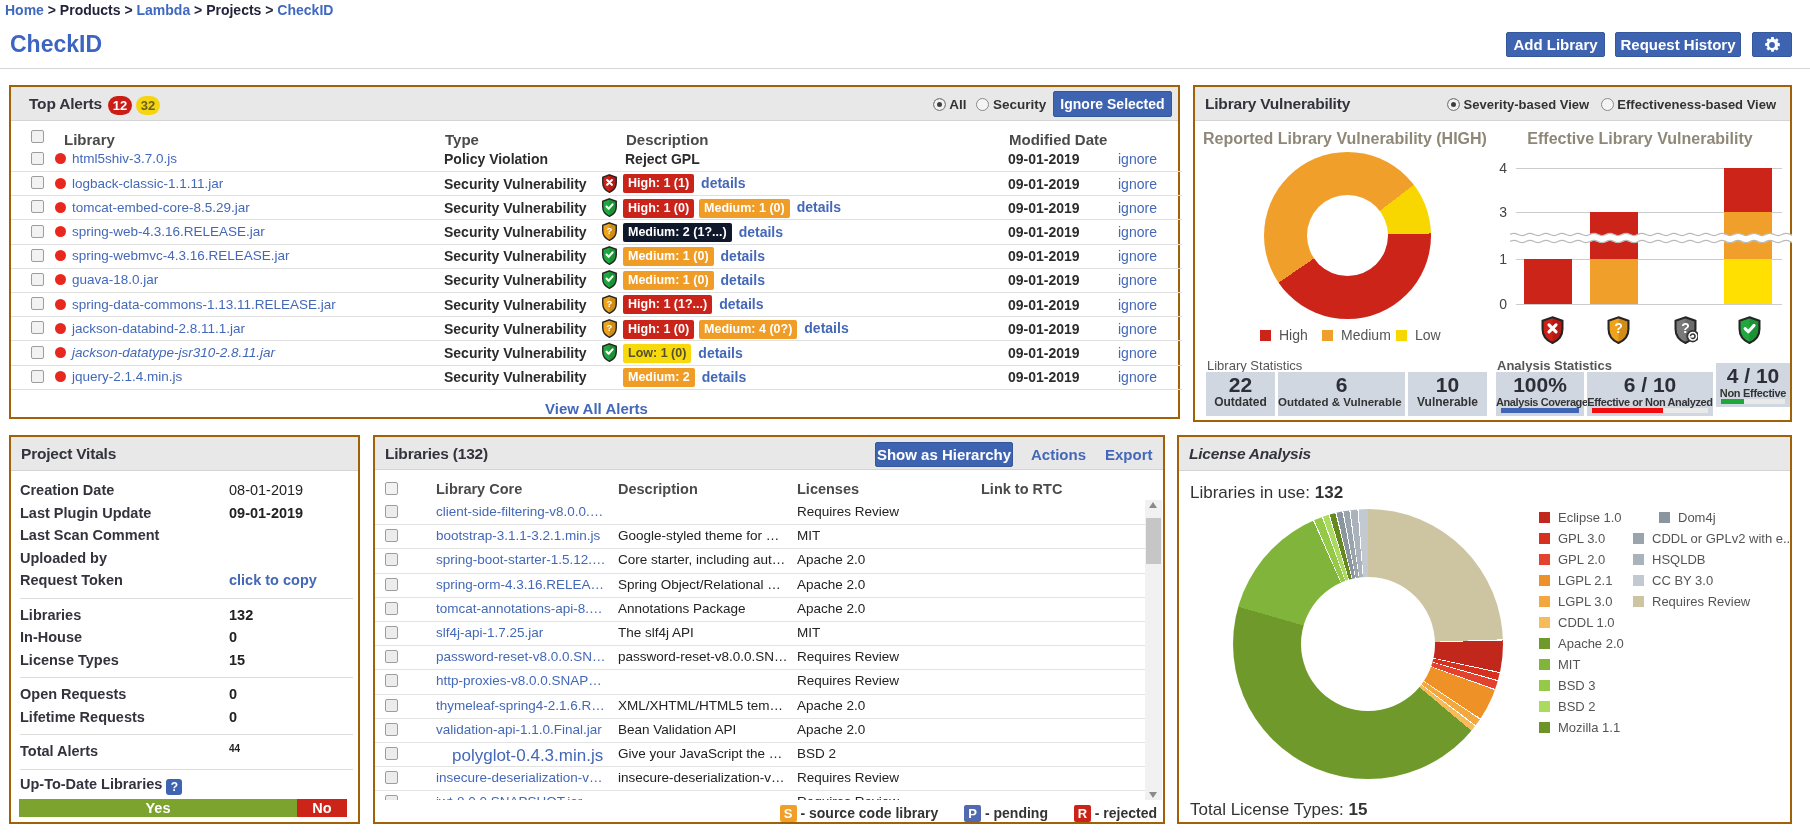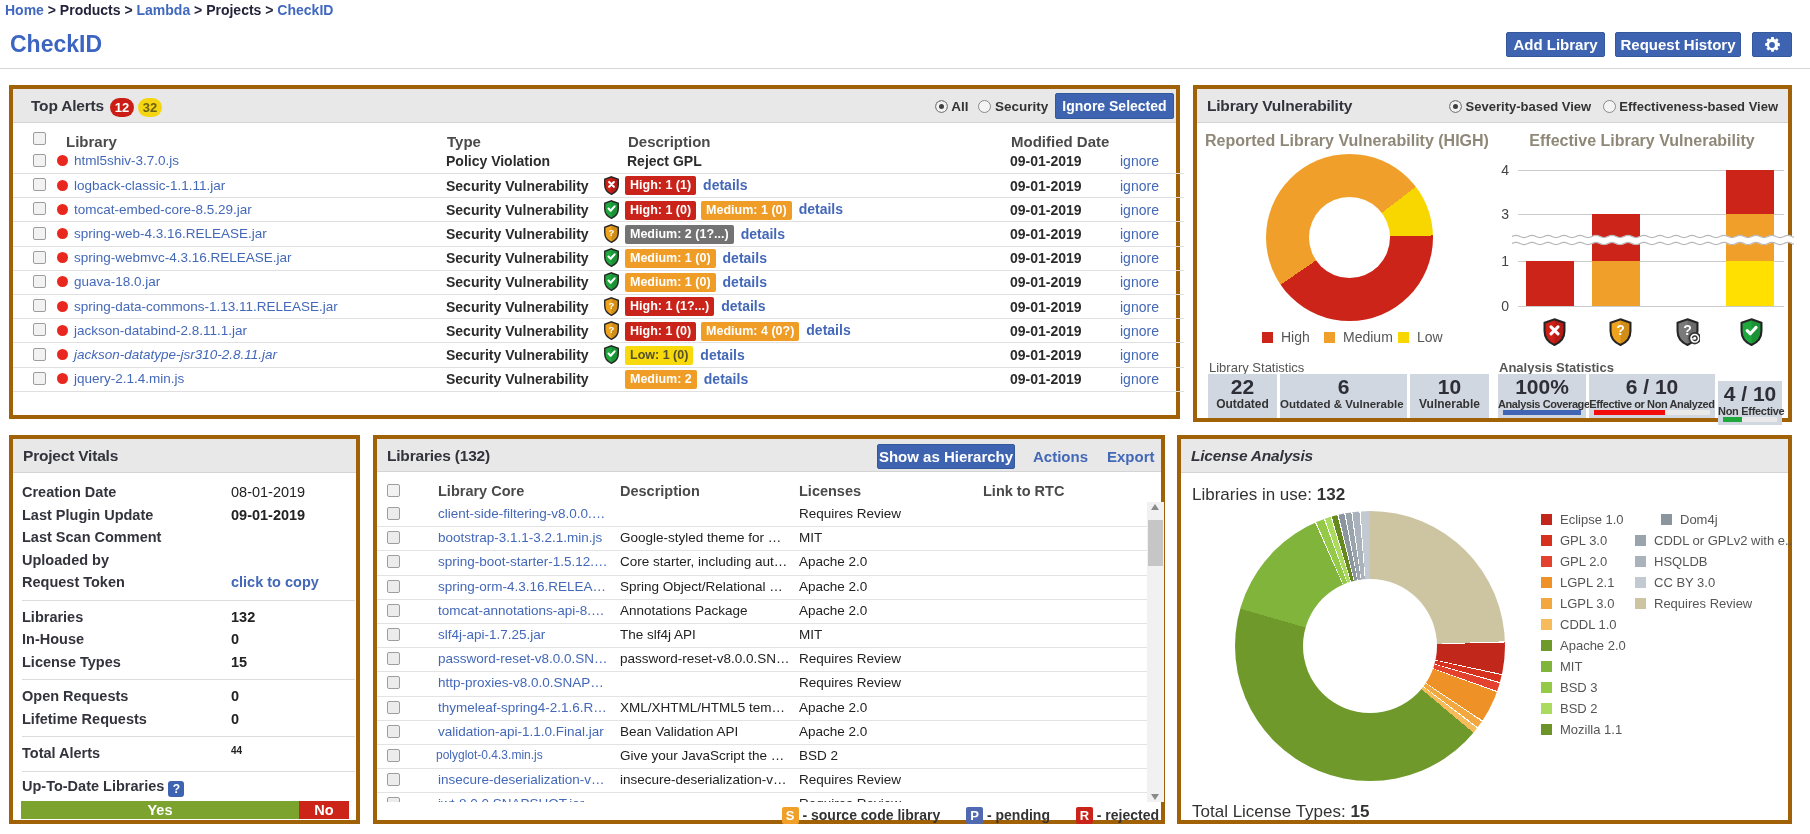--- a/index.html
+++ b/index.html
@@ -1,16 +1,16 @@
 <!DOCTYPE html>
 <html><head><meta charset="utf-8"><style>
 *{margin:0;padding:0;box-sizing:border-box;}
 body{width:1810px;height:834px;position:relative;font-family:"Liberation Sans",sans-serif;background:#fff;overflow:hidden;}
 .abs{position:absolute;white-space:nowrap;}
-.panel{position:absolute;border:4px solid #a16207;background:#fff;}
+.panel{position:absolute;border:2px solid #a16207;background:#fff;}
 .phead{position:absolute;left:0;right:0;top:0;background:#e8e8e8;border-bottom:1px solid #d4d4d4;}
 .ptitle{position:absolute;font-size:15.5px;letter-spacing:-0.2px;font-weight:700;color:#32333c;white-space:nowrap;}
 .blue{color:#4468b8;}
 .btn{position:absolute;background:#3e64b1;border:1px solid #35589c;border-radius:2px;color:#fff;font-weight:700;font-size:15px;text-align:center;white-space:nowrap;}
 .badge{display:inline-block;height:19px;line-height:19px;border-radius:2px;padding:0 5px;font-size:12.5px;font-weight:700;color:#fff;vertical-align:middle;}
 .cb{position:absolute;width:13px;height:13px;border:1px solid #9d9d9d;border-radius:2px;background:#f2f2f2;}
 .radio{display:inline-block;width:13px;height:13px;border:1px solid #8a8a8a;border-radius:50%;background:#f4f4f4;vertical-align:-2px;}
 .radio.sel{box-shadow:inset 0 0 0 3px #f2f2f2;background:#3f3f3f;}
 .lrow{position:absolute;font-size:13px;color:#555;white-space:nowrap;}
 .sq{display:inline-block;width:11px;height:11px;margin-right:8px;vertical-align:-1px;}
@@ -75,21 +75,21 @@
 <div class="abs" style="left:0;top:156.6px;width:1171px;height:1px;background:#e0e0e0;"></div>
 <div class="cb" style="left:20px;top:137.5px;"></div>
 <div class="abs" style="left:44px;top:139.0px;width:11px;height:11px;border-radius:50%;background:#e8281e;"></div>
 <div class="abs blue" style="left:61px;top:137.0px;font-size:13.5px;">spring-web-4.3.16.RELEASE.jar</div>
 <div class="abs" style="left:433px;top:137.0px;font-size:14px;font-weight:700;color:#2b2b2b;">Security Vulnerability</div>
 <div class="abs" style="left:590px;top:135.0px;"><svg style="" width="17" height="19" viewBox="0 0 24 27">
         <path d="M12 1.2 L21.6 4.6 V12.6 C21.6 19.2 17.6 23.8 12 26 C6.4 23.8 2.4 19.2 2.4 12.6 V4.6 Z" fill="#efa31d" stroke="#262626" stroke-width="2"></path>
         <path d="M12 1.2 L21.6 4.6 V12.6 C21.6 19.2 17.6 23.8 12 26 V1.2 Z" fill="#000" opacity="0.13"></path>
         <text x="12" y="16.8" font-size="13.5" font-weight="bold" fill="#fff" text-anchor="middle" font-family="Liberation Sans,sans-serif">?</text>
       </svg></div>
-<div class="abs" style="left:612px;top:134.5px;line-height:19px;"><span class="badge" style="background:#737373;margin-right:5px;">Medium: 2 (1?...)</span><span class="blue" style="font-size:14px;font-weight:700;margin-left:2px;">details</span></div>
+<div class="abs" style="left:612px;top:134.5px;line-height:19px;"><span class="badge" style="background:#0f172a;margin-right:5px;">Medium: 2 (1?...)</span><span class="blue" style="font-size:14px;font-weight:700;margin-left:2px;">details</span></div>
 <div class="abs" style="left:997px;top:137.0px;font-size:14px;font-weight:700;color:#2b2b2b;">09-01-2019</div>
 <div class="abs blue" style="left:1107px;top:137.0px;font-size:14px;">ignore</div>
 <div class="abs" style="left:0;top:180.8px;width:1171px;height:1px;background:#e0e0e0;"></div>
 <div class="cb" style="left:20px;top:161.7px;"></div>
 <div class="abs" style="left:44px;top:163.2px;width:11px;height:11px;border-radius:50%;background:#e8281e;"></div>
 <div class="abs blue" style="left:61px;top:161.2px;font-size:13.5px;">spring-webmvc-4.3.16.RELEASE.jar</div>
 <div class="abs" style="left:433px;top:161.2px;font-size:14px;font-weight:700;color:#2b2b2b;">Security Vulnerability</div>
 <div class="abs" style="left:590px;top:159.2px;"><svg style="" width="17" height="19" viewBox="0 0 24 27">
         <path d="M12 1.2 L21.6 4.6 V12.6 C21.6 19.2 17.6 23.8 12 26 C6.4 23.8 2.4 19.2 2.4 12.6 V4.6 Z" fill="#1fa83e" stroke="#262626" stroke-width="2"></path>
         <path d="M12 1.2 L21.6 4.6 V12.6 C21.6 19.2 17.6 23.8 12 26 V1.2 Z" fill="#000" opacity="0.13"></path>
@@ -151,20 +151,21 @@
 <div class="abs" style="left:997px;top:258.0px;font-size:14px;font-weight:700;color:#2b2b2b;">09-01-2019</div>
 <div class="abs blue" style="left:1107px;top:258.0px;font-size:14px;">ignore</div>
 <div class="abs" style="left:0;top:301.8px;width:1171px;height:1px;background:#e0e0e0;"></div>
 <div class="cb" style="left:20px;top:282.7px;"></div>
 <div class="abs" style="left:44px;top:284.2px;width:11px;height:11px;border-radius:50%;background:#e8281e;"></div>
 <div class="abs blue" style="left:61px;top:282.2px;font-size:13.5px;">jquery-2.1.4.min.js</div>
 <div class="abs" style="left:433px;top:282.2px;font-size:14px;font-weight:700;color:#2b2b2b;">Security Vulnerability</div>
 <div class="abs" style="left:612px;top:279.7px;line-height:19px;"><span class="badge" style="background:#ef9d26;margin-right:5px;">Medium: 2</span><span class="blue" style="font-size:14px;font-weight:700;margin-left:2px;">details</span></div>
 <div class="abs" style="left:997px;top:282.2px;font-size:14px;font-weight:700;color:#2b2b2b;">09-01-2019</div>
 <div class="abs blue" style="left:1107px;top:282.2px;font-size:14px;">ignore</div>
+<div class="abs blue" style="left:0;top:313px;width:1171px;text-align:center;font-size:15px;font-weight:700;">View All Alerts</div>
 </div>
 <div class="panel" style="left:1193px;top:85px;width:599px;height:337px;">
 <div class="phead" style="height:34px;"></div>
 <div class="ptitle" style="left:10px;top:8px;">Library Vulnerability</div>
 <div class="abs" style="left:252px;top:10px;font-size:13px;font-weight:700;color:#333;"><span class="radio sel"></span> Severity-based View <span class="radio" style="margin-left:8px;"></span> Effectiveness-based View</div>
 <div class="abs" style="left:-10px;top:43px;width:320px;text-align:center;font-size:16px;font-weight:700;color:#8f8878;">Reported Library Vulnerability (HIGH)</div>
 <div class="abs" style="left:305px;top:43px;width:280px;text-align:center;font-size:16px;font-weight:700;color:#8f8878;">Effective Library Vulnerability</div>
 <div class="abs" style="left:69px;top:65px;width:167px;height:167px;border-radius:50%;background:conic-gradient(#f0a02a 0deg 52.6deg,#f8d600 52.6deg 88.6deg,#cc2418 88.6deg 235.6deg,#f0a02a 235.6deg 360deg);"></div>
 <div class="abs" style="left:112px;top:108px;width:81px;height:81px;border-radius:50%;background:#fff;"></div>
 <div class="abs" style="left:65px;top:240px;font-size:14px;color:#555;"><span class="sq" style="background:#cc2418;"></span>High</div>
@@ -233,21 +234,21 @@
         <div style="width:100%;height:5px;background:#3f65b4;"></div>
       </div>
     </div>
 <div class="abs" style="left:392px;top:285px;width:126px;height:44px;background:#d0d7e0;">
       <div style="margin-top:2px;font-size:21px;line-height:22px;font-weight:700;color:#2e2e36;text-align:center;white-space:nowrap;">6 / 10</div>
       <div style="font-size:11px;line-height:12px;font-weight:700;color:#333;text-align:center;white-space:nowrap;letter-spacing:-0.4px;">Effective or Non Analyzed</div>
       <div style="position:absolute;left:5px;right:5px;bottom:3px;height:5px;background:#e9e9e9;">
         <div style="width:61%;height:5px;background:#f20d0c;"></div>
       </div>
     </div>
-<div class="abs" style="left:521px;top:292px;width:64px;height:44px;background:#d0d7e0;">
+<div class="abs" style="left:521px;top:276px;width:74px;height:44px;background:#d0d7e0;">
       <div style="margin-top:2px;font-size:21px;line-height:22px;font-weight:700;color:#2e2e36;text-align:center;white-space:nowrap;">4 / 10</div>
       <div style="font-size:11px;line-height:12px;font-weight:700;color:#333;text-align:center;white-space:nowrap;letter-spacing:-0.3px;">Non Effective</div>
       <div style="position:absolute;left:5px;right:5px;bottom:3px;height:5px;background:#e9e9e9;">
         <div style="width:36%;height:5px;background:#1ea83c;"></div>
       </div>
     </div>
 </div>
 <div class="panel" style="left:9px;top:435px;width:351px;height:389px;">
 <div class="phead" style="height:34px;"></div>
 <div class="ptitle" style="left:10px;top:8px;">Project Vitals</div>
@@ -335,21 +336,21 @@
 <div class="abs blue" style="left:61px;top:197.6px;font-size:13.5px;width:172px;overflow:hidden;text-overflow:ellipsis;">thymeleaf-spring4-2.1.6.RELEASE.jar</div>
 <div class="abs" style="left:243px;top:197.6px;font-size:13.5px;color:#222;width:170px;overflow:hidden;text-overflow:ellipsis;">XML/XHTML/HTML5 template engine</div>
 <div class="abs" style="left:422px;top:197.6px;font-size:13.5px;color:#222;">Apache 2.0</div>
 <div class="abs" style="left:0;top:217.8px;width:770px;height:1px;background:#e3e3e3;"></div>
 <div class="cb" style="left:10px;top:222.8px;background:#ececec;"></div>
 <div class="abs blue" style="left:61px;top:221.8px;font-size:13.5px;width:172px;overflow:hidden;text-overflow:ellipsis;">validation-api-1.1.0.Final.jar</div>
 <div class="abs" style="left:243px;top:221.8px;font-size:13.5px;color:#222;width:170px;overflow:hidden;text-overflow:ellipsis;">Bean Validation API</div>
 <div class="abs" style="left:422px;top:221.8px;font-size:13.5px;color:#222;">Apache 2.0</div>
 <div class="abs" style="left:0;top:242.0px;width:770px;height:1px;background:#e3e3e3;"></div>
 <div class="cb" style="left:10px;top:247.0px;background:#ececec;"></div>
-<div class="abs blue" style="left:59px;top:246.0px;font-size:12px;width:172px;overflow:hidden;text-overflow:ellipsis;">polyglot-0.4.3.min.js</div>
+<div class="abs blue" style="left:77px;top:246.0px;font-size:17px;width:172px;overflow:hidden;text-overflow:ellipsis;">polyglot-0.4.3.min.js</div>
 <div class="abs" style="left:243px;top:246.0px;font-size:13.5px;color:#222;width:170px;overflow:hidden;text-overflow:ellipsis;">Give your JavaScript the ability to...</div>
 <div class="abs" style="left:422px;top:246.0px;font-size:13.5px;color:#222;">BSD 2</div>
 <div class="abs" style="left:0;top:266.2px;width:770px;height:1px;background:#e3e3e3;"></div>
 <div class="cb" style="left:10px;top:271.2px;background:#ececec;"></div>
 <div class="abs blue" style="left:61px;top:270.2px;font-size:13.5px;width:172px;overflow:hidden;text-overflow:ellipsis;">insecure-deserialization-v8.0.0.SNAP</div>
 <div class="abs" style="left:243px;top:270.2px;font-size:13.5px;color:#222;width:170px;overflow:hidden;text-overflow:ellipsis;">insecure-deserialization-v8.0.0.SNAP</div>
 <div class="abs" style="left:422px;top:270.2px;font-size:13.5px;color:#222;">Requires Review</div>
 <div class="abs" style="left:0;top:290.4px;width:770px;height:1px;background:#e3e3e3;"></div>
 <div class="cb" style="left:10px;top:295.4px;background:#ececec;"></div>
 <div class="abs blue" style="left:61px;top:294.4px;font-size:13.5px;width:172px;overflow:hidden;text-overflow:ellipsis;">jwt-8.0.0.SNAPSHOT.jar</div>

